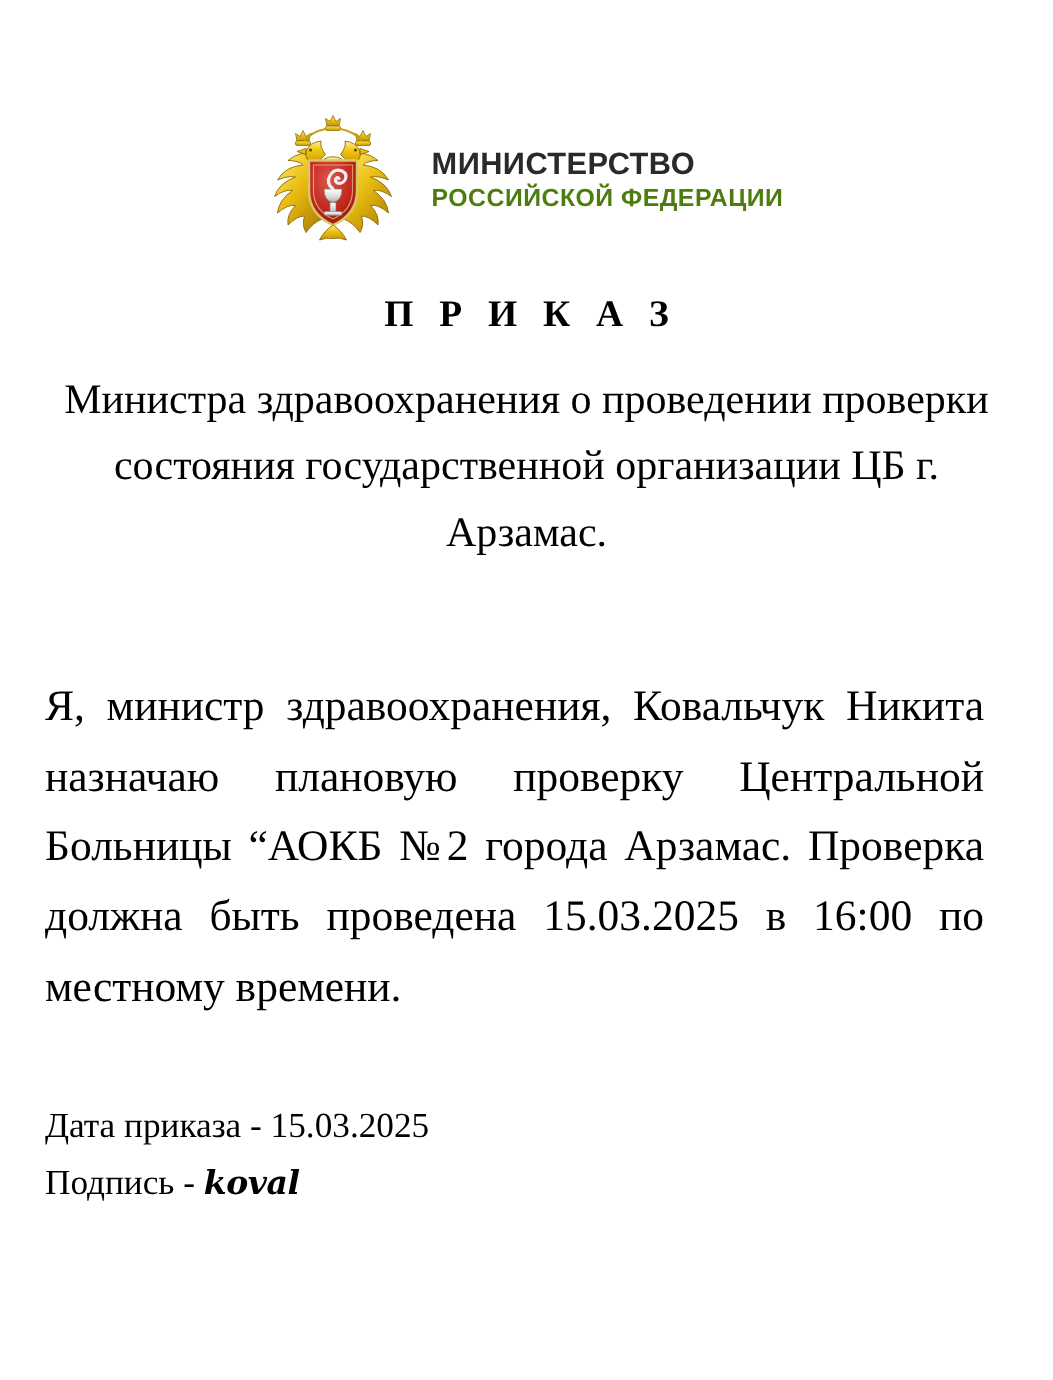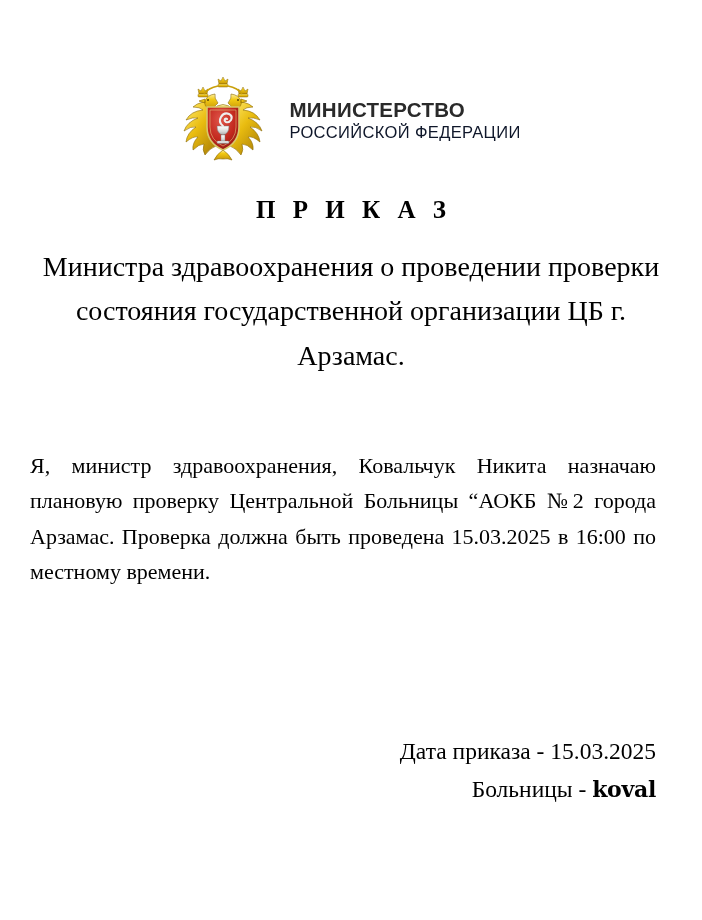--- a/index.html
+++ b/index.html
@@ -53,23 +53,23 @@
     font-size: 20.5px;
     font-weight: 700;
     letter-spacing: 0.3px;
     color: #2a2a2a;
     white-space: nowrap;
     padding-bottom: 3px;
   }
 
   .ministry-line-3 {
     font-size: 16.5px;
-    font-weight: 400;
+    font-weight: 700;
     letter-spacing: 0.35px;
-    color: #0f172a;
+    color: #4d7c0f;
     white-space: nowrap;
   }
 
   
   .title-block {
     position: absolute;
     left: 30px;
     width: 642px;
     top: 194px;
     text-align: center;
@@ -93,46 +93,46 @@
 
   
   .body-block {
     position: absolute;
     left: 30px;
     width: 626px;
     top: 448px;
   }
 
   .body-paragraph {
-    font-size: 22px;
+    font-size: 29px;
     line-height: 1.61;
     text-align: justify;
     text-align-last: left;
     margin: 0;
     hyphens: none;
   }
 
   
   .footer-block {
     position: absolute;
     left: 30px;
     width: 626px;
     top: 732px;
-    text-align: right;
   }
 
   .footer-line {
     font-size: 23.5px;
     line-height: 1.62;
     white-space: nowrap;
   }
 
   .signature {
     font-family: "DejaVu Serif", "Liberation Serif", serif;
     font-weight: 700;
+    font-style: italic;
     font-size: 22px;
     letter-spacing: -0.3px;
   }
 </style>
 </head>
 <body>
 
 <div class="page">
 
   <div class="letterhead">
@@ -203,16 +203,16 @@
     <h1 class="doc-title">П Р И К А З</h1>
     <p class="doc-subtitle">Министра здравоохранения о проведении проверки состояния государственной организации ЦБ г. Арзамас.</p>
   </div>
 
   <div class="body-block">
     <p class="body-paragraph">Я, министр здравоохранения, Ковальчук Никита назначаю плановую проверку Центральной Больницы  “АОКБ №2 города Арзамас. Проверка должна быть проведена 15.03.2025 в 16:00 по местному времени.</p>
   </div>
 
   <div class="footer-block">
     <div class="footer-line"><span>Дата приказа - </span><span>15.03.2025</span></div>
-    <div class="footer-line"><span>Больницы - </span><span class="signature">koval</span></div>
+    <div class="footer-line"><span>Подпись - </span><span class="signature">koval</span></div>
   </div>
 
 </div>
 
 </body></html>

